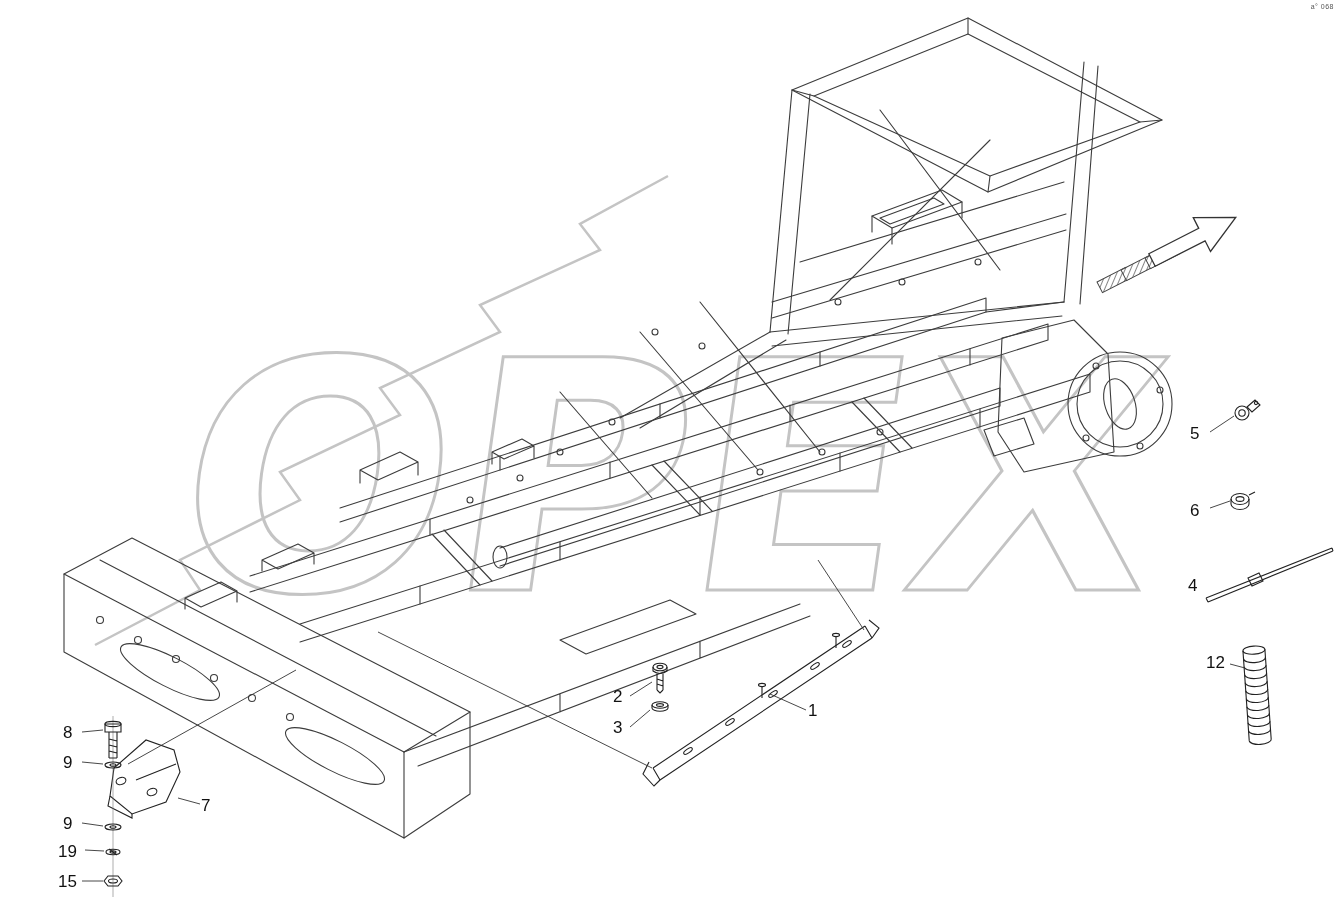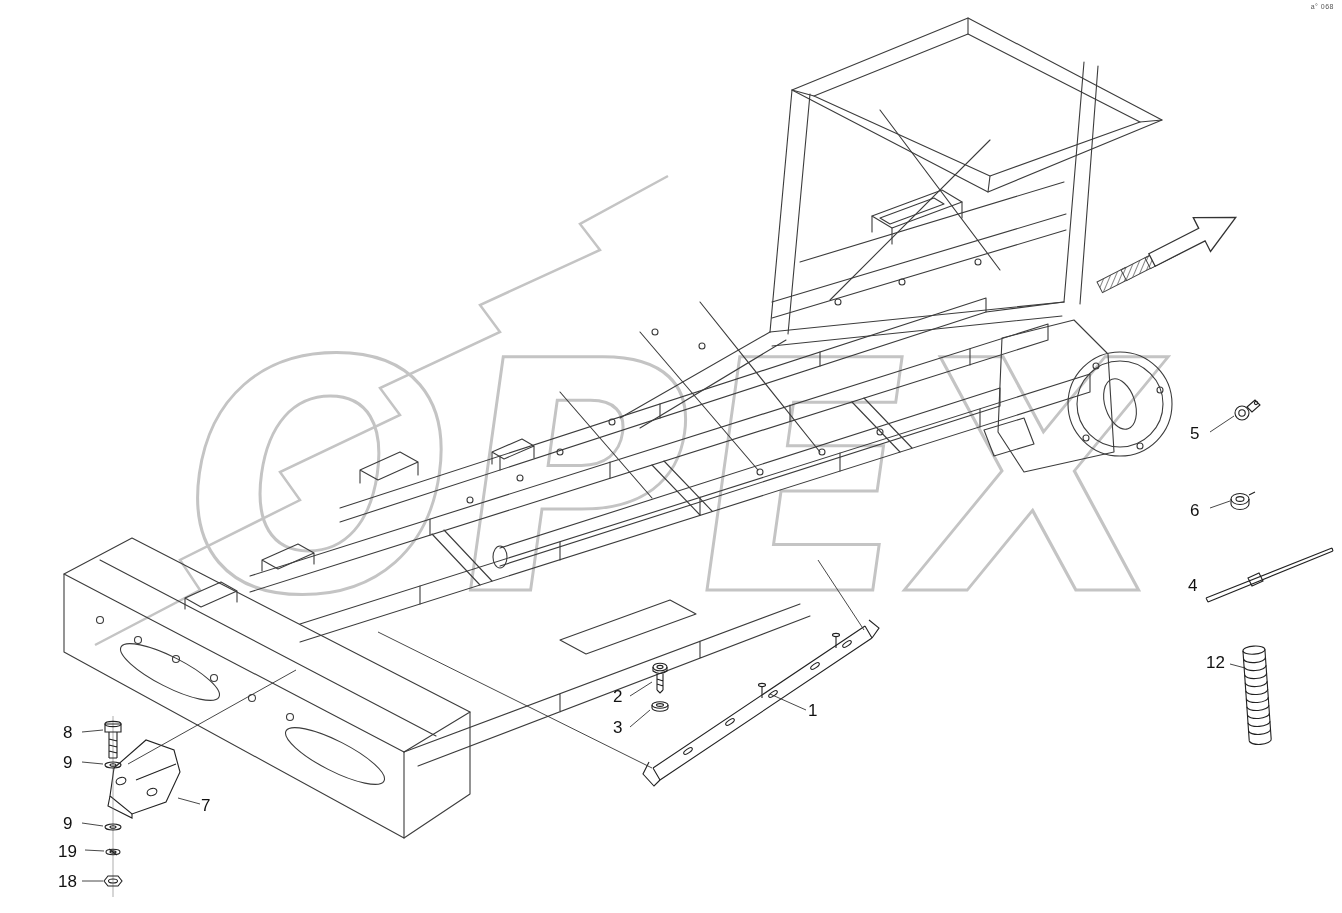--- a/index.html
+++ b/index.html
@@ -215,18 +215,18 @@
   <div class="callout" style="left:808px;top:702px">1</div>
   <div class="callout" style="left:613px;top:688px">2</div>
   <div class="callout" style="left:613px;top:719px">3</div>
   <div class="callout" style="left:1188px;top:577px">4</div>
   <div class="callout" style="left:1190px;top:425px">5</div>
   <div class="callout" style="left:1190px;top:502px">6</div>
   <div class="callout" style="left:201px;top:797px">7</div>
   <div class="callout" style="left:63px;top:724px">8</div>
   <div class="callout" style="left:63px;top:754px">9</div>
   <div class="callout" style="left:63px;top:815px">9</div>
-  <div class="callout" style="left:58px;top:873px">18</div>
+  <div class="callout" style="left:58px;top:873px">15</div>
   <div class="callout" style="left:58px;top:843px">19</div>
   <div class="callout" style="left:1206px;top:654px">12</div>
 
   <div class="corner">a° 068</div>
 </div>
 
 </body></html>

